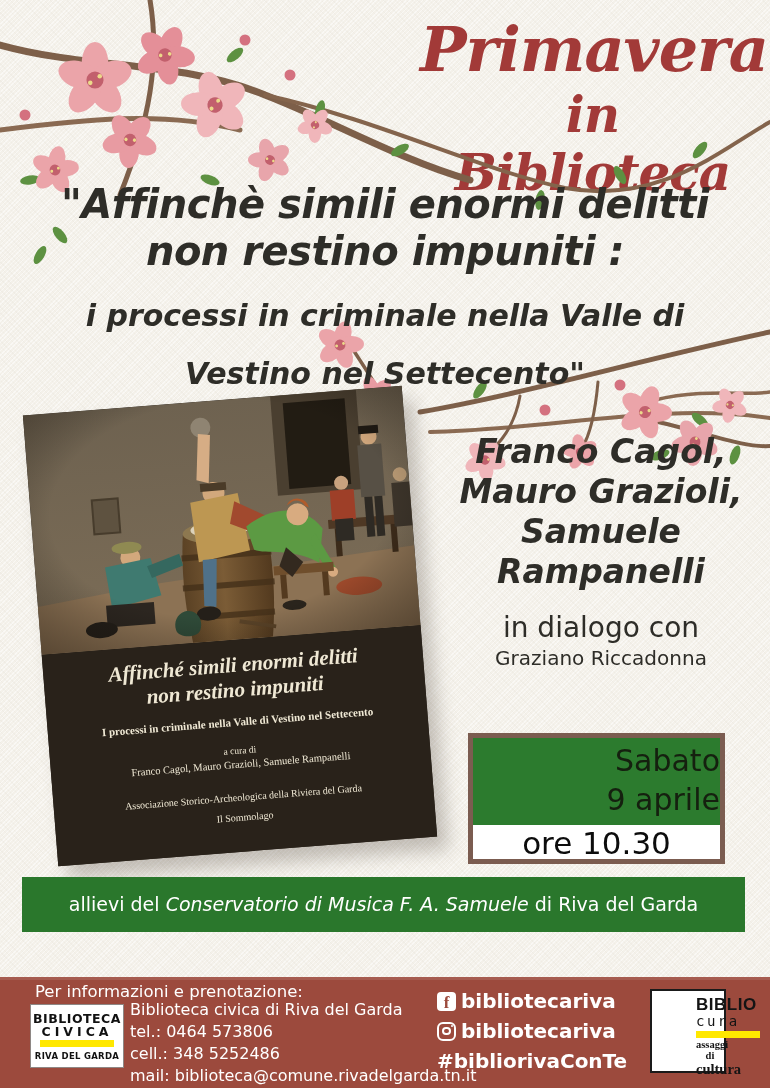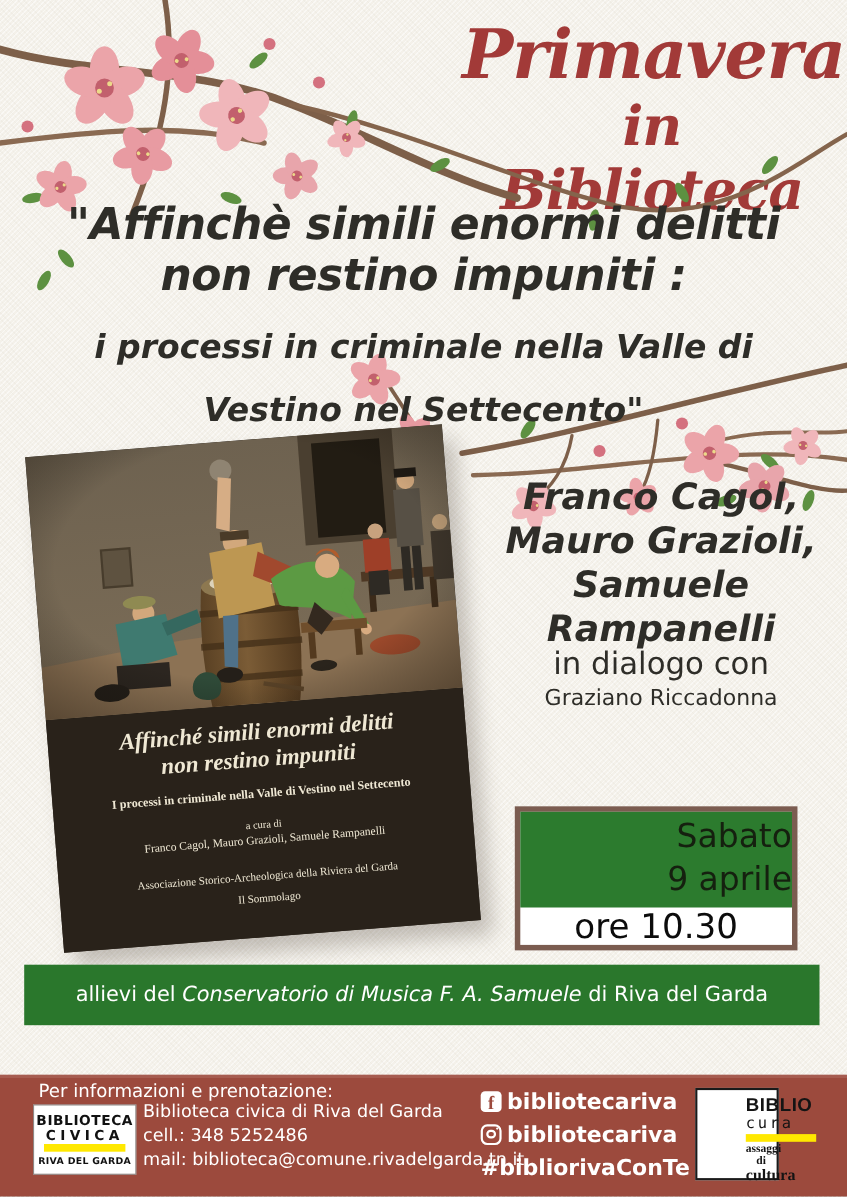--- a/index.html
+++ b/index.html
@@ -41,21 +41,21 @@
   }
   .bk-title{padding-top:13px;font-style:italic;font-weight:bold;font-size:21px;line-height:25px;}
   .bk-sub{margin-top:13px;font-weight:bold;font-size:11px;}
   .bk-cura{margin-top:18px;font-size:9.5px;}
   .bk-curators{margin-top:3px;font-size:10.5px;}
   .bk-assoc{margin-top:22px;font-size:10px;}
   .bk-publ{margin-top:9px;font-size:10px;}
   
   .speakers{position:absolute;left:438px;top:432px;width:326px;text-align:center;
     font-weight:bold;font-style:italic;font-size:33px;line-height:40px;color:#2e2d28;z-index:5;}
-  .dialogue{position:absolute;left:438px;top:588px;width:326px;text-align:center;z-index:5;}
+  .dialogue{position:absolute;left:438px;top:612px;width:326px;text-align:center;z-index:5;}
   .dialogue .lbl{font-size:28px;line-height:32px;}
   .dialogue .nm{font-size:20px;line-height:28px;font-weight:normal;margin-top:0;}
   
   .date-box{
     position:absolute;left:468px;top:733px;width:247px;height:121px;
     border:5px solid #7b5c50;background:#ffffff;z-index:5;
   }
   .date-box .green{background:#2c7b2e;height:84px;text-align:right;color:#15200f;
     font-size:30px;line-height:39px;padding-top:3px;}
   .date-box .time{height:auto;text-align:center;color:#0c0c0c;font-size:31px;line-height:36px;}
@@ -86,21 +86,21 @@
     width:19px;height:19px;background:#fff;border-radius:4px;margin-right:5px;
     color:#9c4a3d;font-family:"Liberation Serif",serif;font-weight:bold;font-size:17px;line-height:17px;overflow:hidden;
   }
   .ig-icon{
     position:relative;display:inline-block;width:15px;height:15px;border:2px solid #fff;
     border-radius:6px;margin-right:5px;
   }
   .ig-icon::before{content:"";position:absolute;left:3.2px;top:3.2px;width:4.6px;height:4.6px;border:2px solid #fff;border-radius:50%;}
   .ig-icon::after{content:"";position:absolute;right:1px;top:1px;width:2px;height:2px;background:#fff;border-radius:50%;}
   .snack-logo{
-    position:absolute;left:632px;top:12px;width:76px;height:84px;background:#fff;color:#141414;
+    position:absolute;left:650px;top:12px;width:76px;height:84px;background:#fff;color:#141414;
     border:2px solid #1a1a1a;text-align:center;box-sizing:border-box;padding-left:44px;
   }
   .snack-logo .s1{font-size:17px;font-weight:600;letter-spacing:0.5px;margin-top:5px;line-height:18px;font-family:"Liberation Sans",sans-serif;}
   .snack-logo .s2{font-size:14px;letter-spacing:2.5px;line-height:15px;font-family:"DejaVu Sans Mono",monospace;}
   .snack-logo .sbar{width:64px;height:7px;background:#ffe800;margin:2px auto 1px;}
   .snack-logo .s3{font-size:10.5px;font-weight:bold;line-height:11px;font-family:"Liberation Serif",serif;}
   .snack-logo .s4{font-size:14.5px;font-weight:bold;line-height:16px;font-family:"Liberation Serif",serif;}
 </style>
 </head>
 <body>
@@ -329,20 +329,21 @@
 
     <div class="lib-logo">
       <div class="r1">BIBLIOTECA</div>
       <div class="r2">CIVICA</div>
       <div class="bar"></div>
       <div class="r3">RIVA DEL GARDA</div>
     </div>
 
     <div class="f-contacts">
       <div>Biblioteca civica di Riva del Garda</div>
+      <div>tel.: 0464 573806</div>
       <div>cell.: 348 5252486</div>
       <div>mail: biblioteca@comune.rivadelgarda.tn.it</div>
     </div>
 
     <div class="f-social">
       <div class="row">
         <span class="fb-icon">f</span>
         <span>bibliotecariva</span>
       </div>
       <div class="row">

